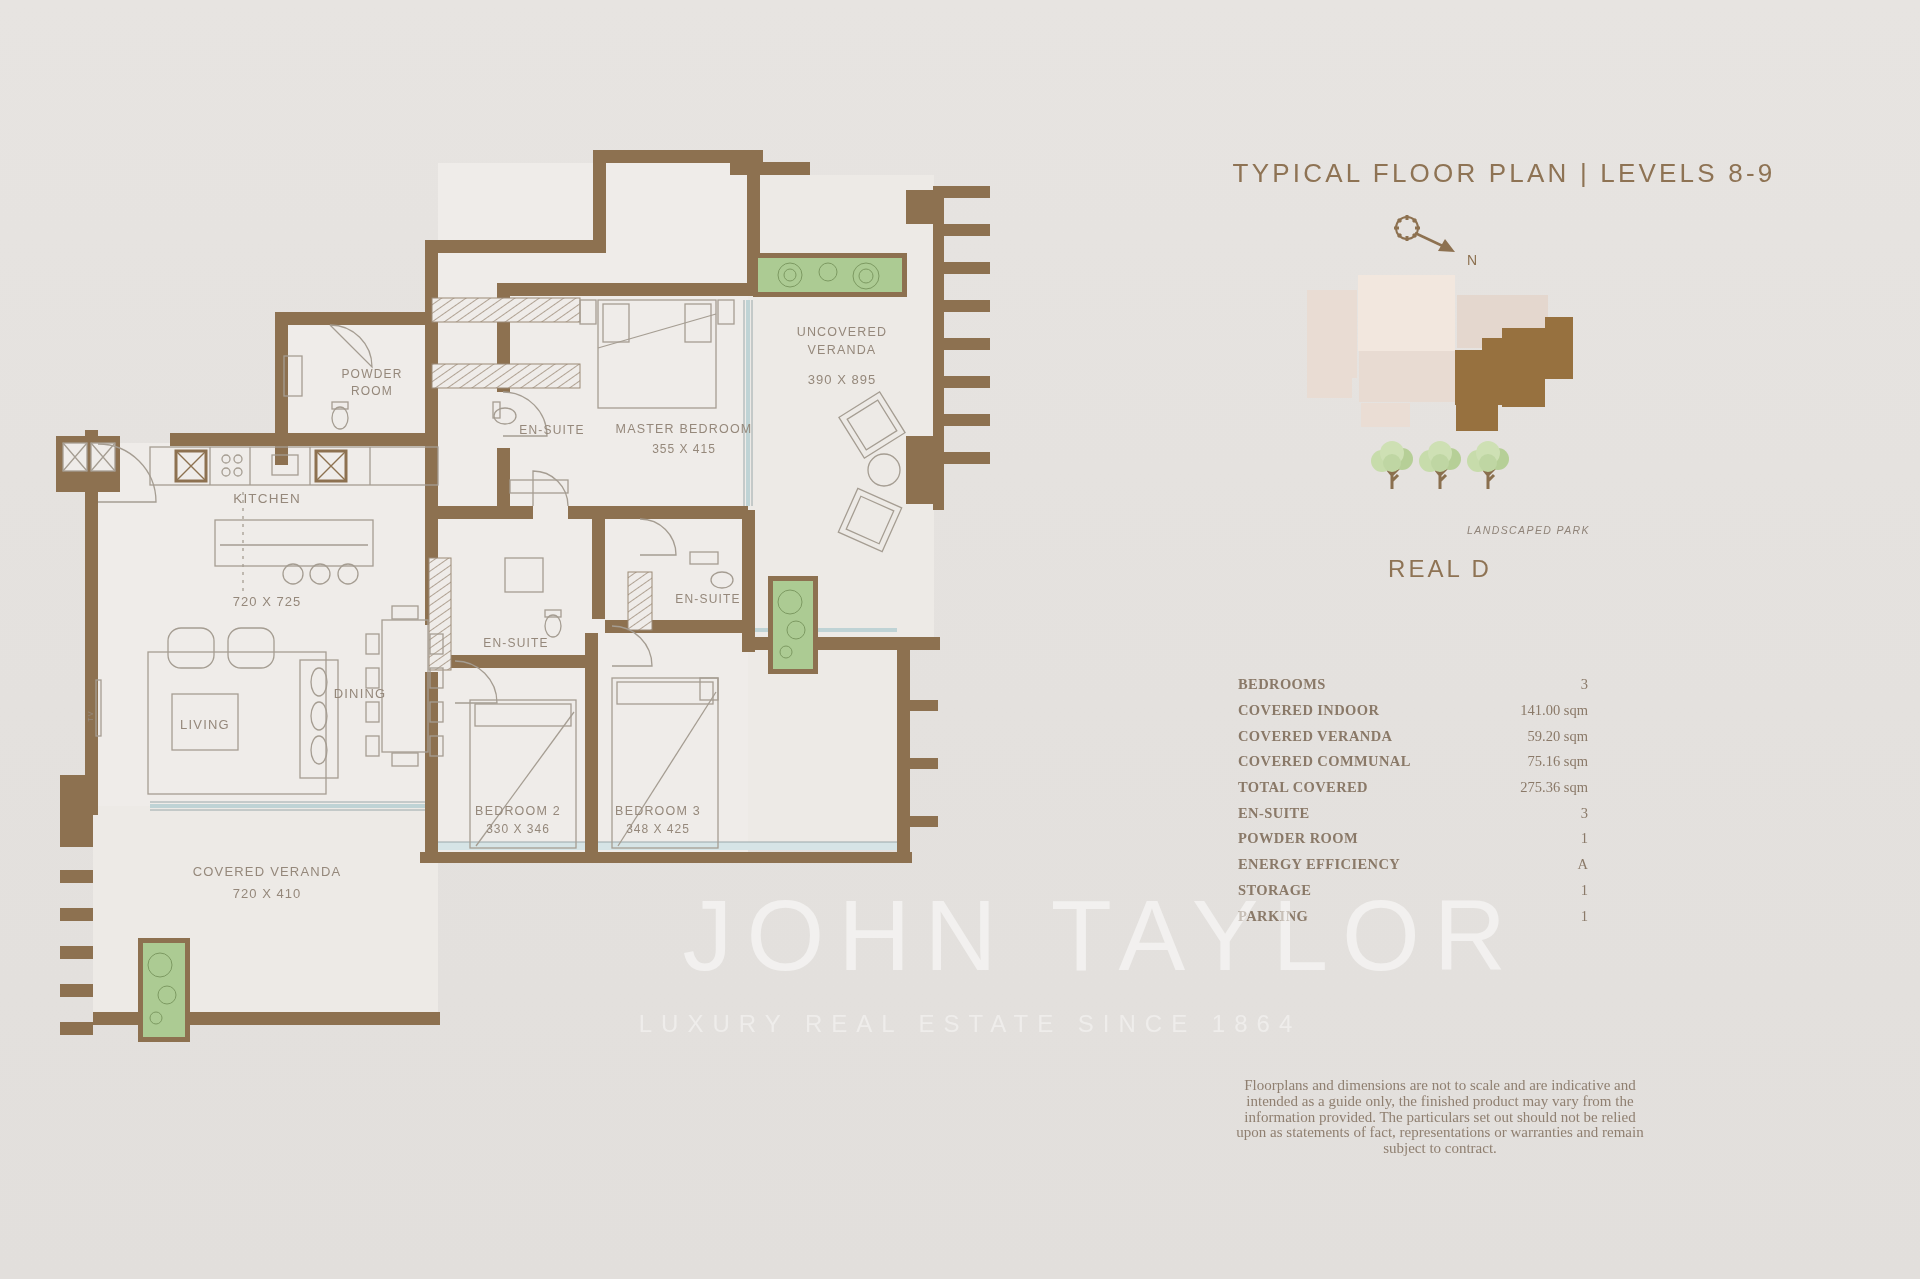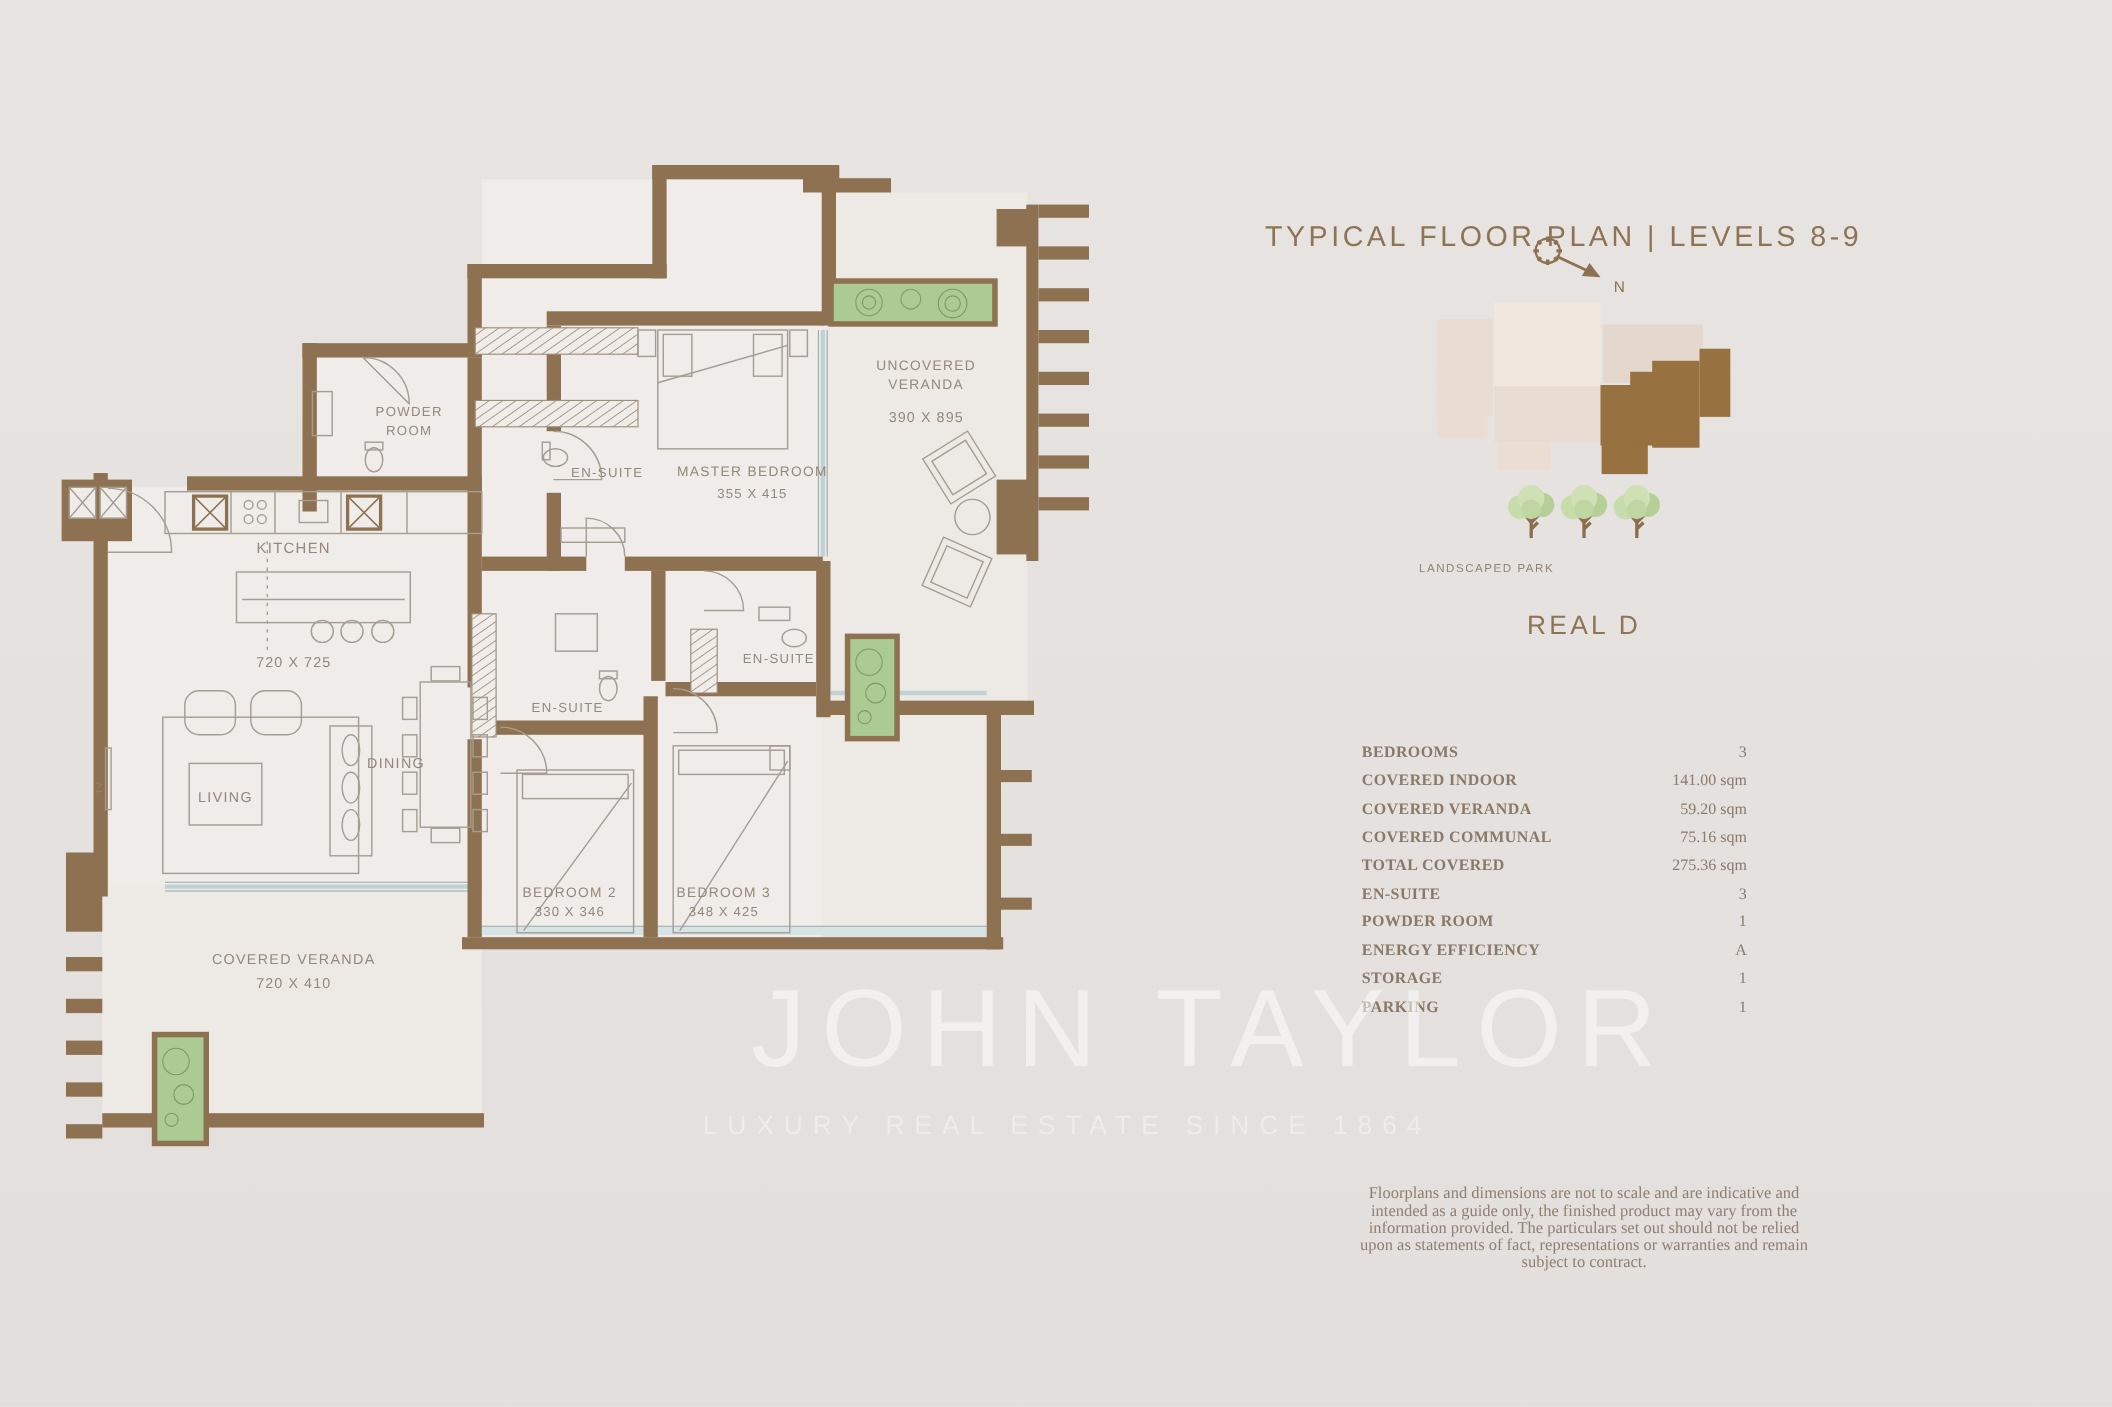--- a/index.html
+++ b/index.html
@@ -4,38 +4,38 @@
 <style>
   html,body{margin:0;padding:0;}
   body{
     width:1920px;height:1279px;position:relative;overflow:hidden;
     background:linear-gradient(180deg,#e7e4e1 0%,#e4e1de 55%,#e2dfdc 100%);
     font-family:"Liberation Sans",sans-serif;
   }
   .abs{position:absolute;}
   
   .fp-title{
-    left:1150px;top:158px;width:580px;text-align:left;
-    font-size:26px;letter-spacing:3.2px;color:#8e7354;font-weight:500;margin-top:42px;
+    left:1214px;top:158px;width:580px;text-align:center;
+    font-size:26px;letter-spacing:3.2px;color:#8e7354;font-weight:500;
   }
   .heading{
     left:1180px;top:554px;width:520px;text-align:center;
     font-size:24px;letter-spacing:3px;color:#8e7354;line-height:30px;font-weight:500;
   }
   .specs{left:1219px;top:672px;width:350px;font-family:Liberation Serif, serif;color:#8a7968;margin-left:19px;}
   .spec-row{display:flex;justify-content:space-between;height:25.7px;align-items:center;}
   .spec-label{font-weight:700;font-size:14.5px;letter-spacing:.4px;}
   .spec-value{font-size:14.5px;text-align:right;}
   .disclaimer{
     left:1236px;top:1078px;width:408px;text-align:center;
     font-family:"Liberation Serif",serif;font-size:15px;line-height:15.8px;color:#8f7f70;
   }
   .park-label{
-    left:1290px;top:511px;width:300px;text-align:left;
-    font-size:10.5px;letter-spacing:1.4px;color:#8f8378;
+    left:1290px;top:524px;width:300px;text-align:right;
+    font-size:10.5px;letter-spacing:1.4px;color:#8f8378;font-style:italic;
   }
   
   .wm1{
     left:420px;top:878px;width:1100px;text-align:right;z-index:5;pointer-events:none;
     font-family:Liberation Sans, sans-serif;font-size:100px;letter-spacing:14px;
     color:rgba(255,255,255,.52);white-space:nowrap;
   }
   .wm2{
     left:520px;top:1010px;width:900px;text-align:center;z-index:5;pointer-events:none;
     font-size:24px;letter-spacing:9px;color:rgba(255,255,255,.42);white-space:nowrap;

